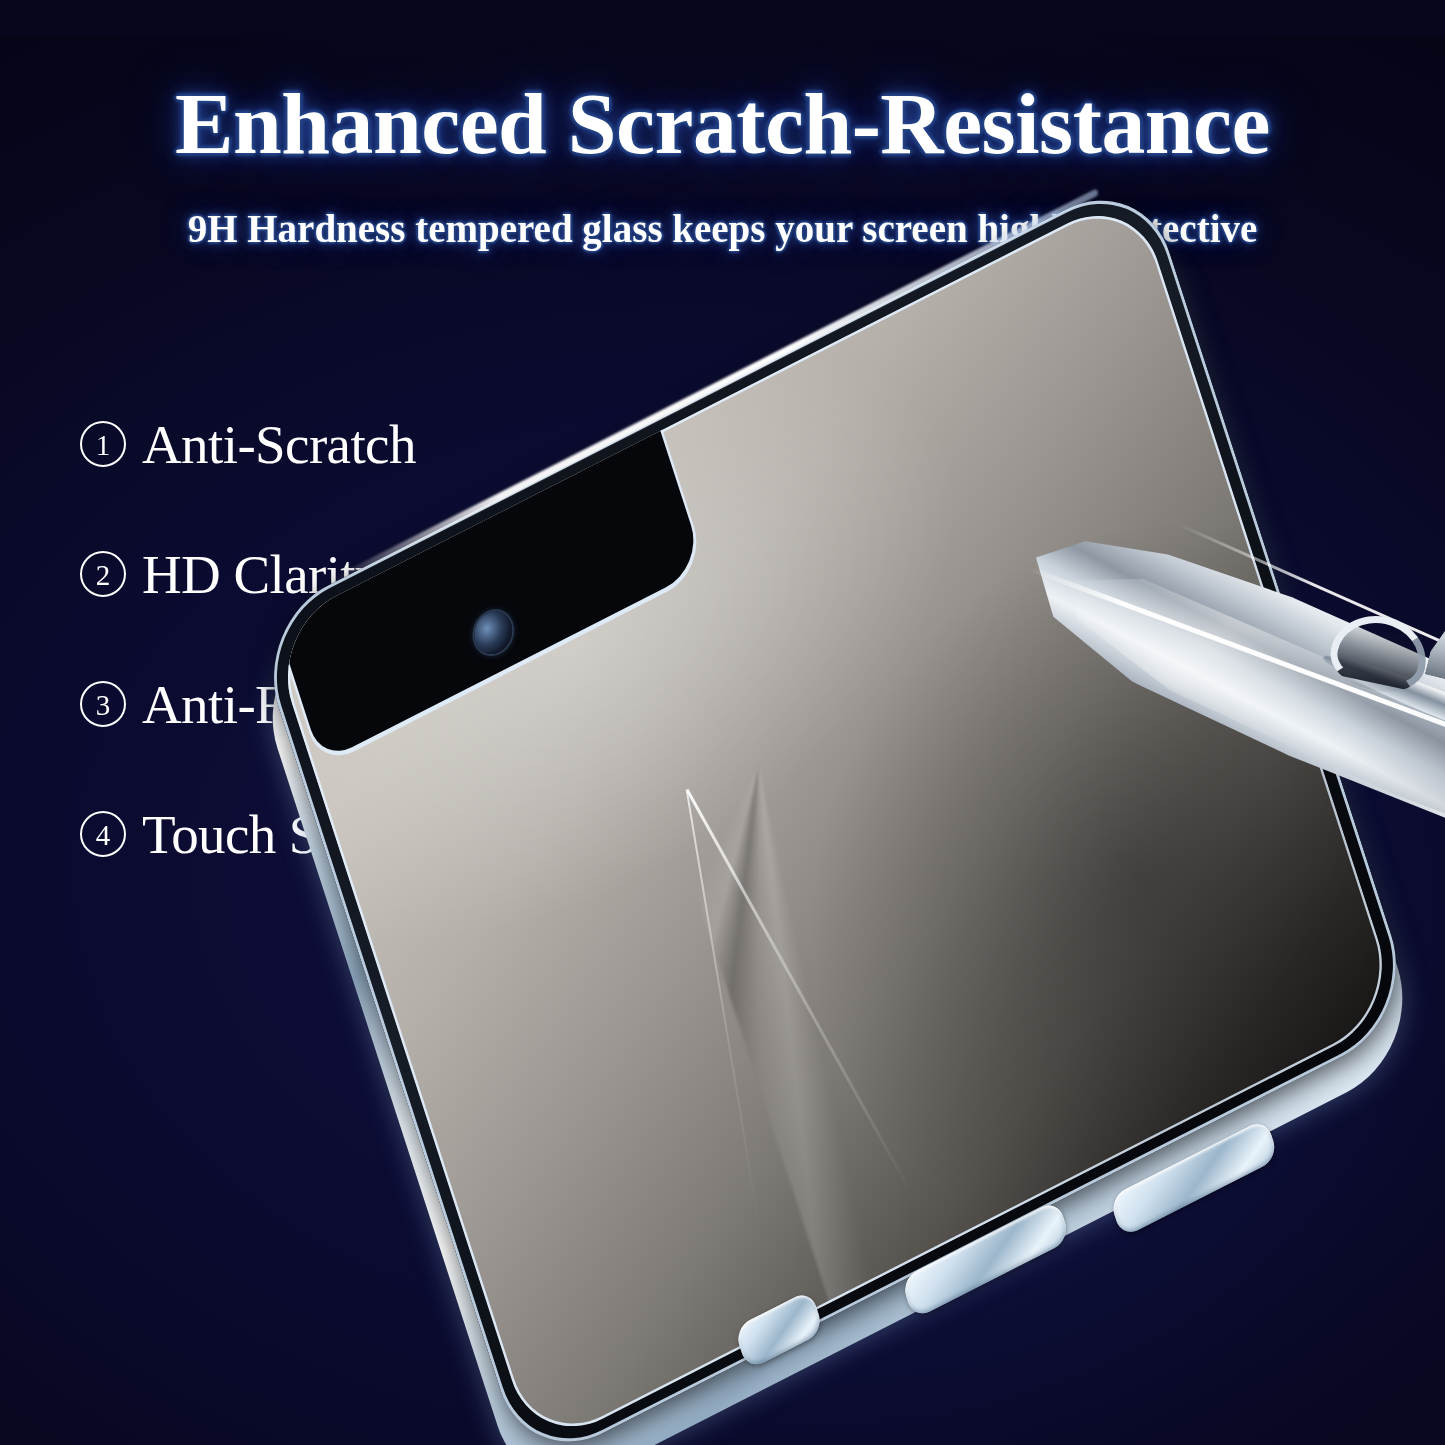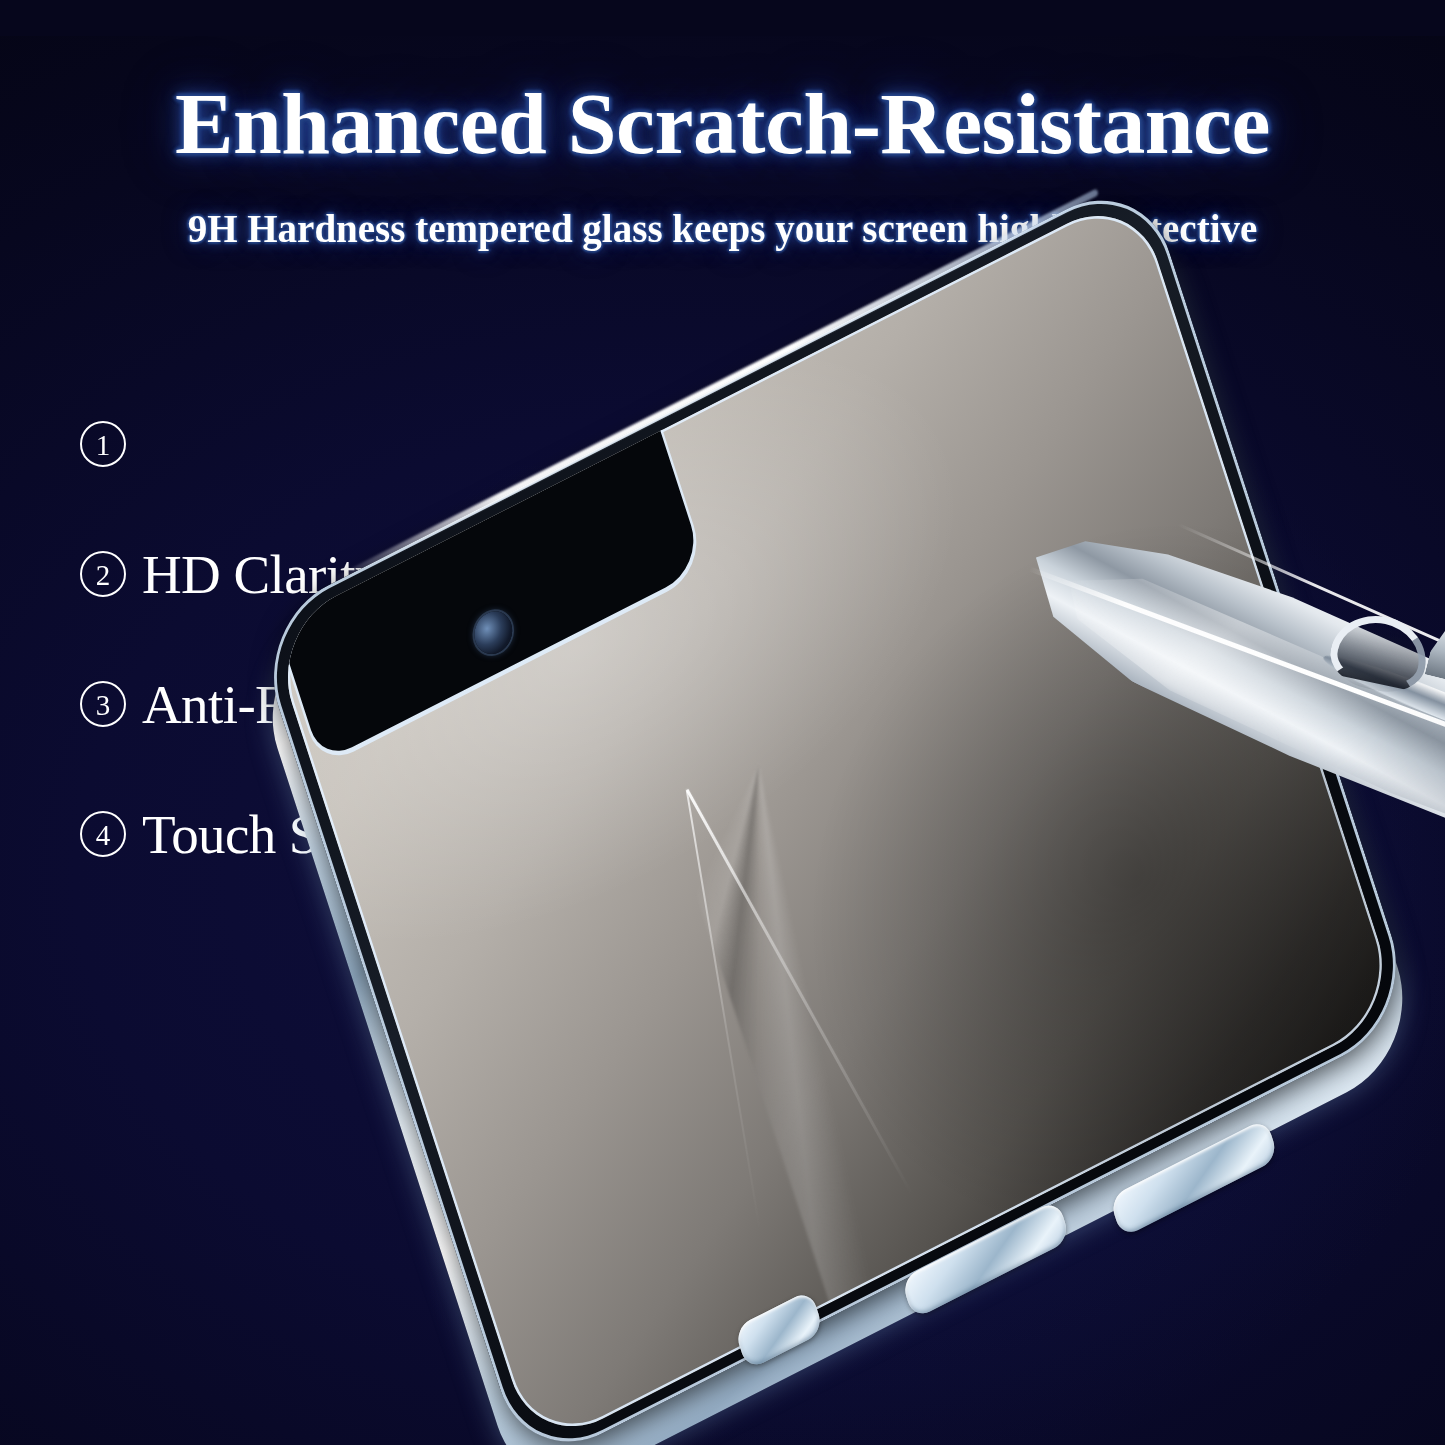--- a/index.html
+++ b/index.html
@@ -352,20 +352,21 @@
   <div class="bg-glow"></div>
 
   <div class="headline">Enhanced Scratch-Resistance</div>
 
   <div class="subheadline">9H Hardness tempered glass keeps your screen highly protective</div>
 
   <div class="features">
 
     <div class="feature-row">
       <div class="feature-num">1</div>
+      <div class="feature-label">Anti-Scratch</div>
     </div>
 
     <div class="feature-row">
       <div class="feature-num">2</div>
       <div class="feature-label">HD Clarity</div>
     </div>
 
     <div class="feature-row">
       <div class="feature-num">3</div>
       <div class="feature-label">Anti-Fingerprint</div>

